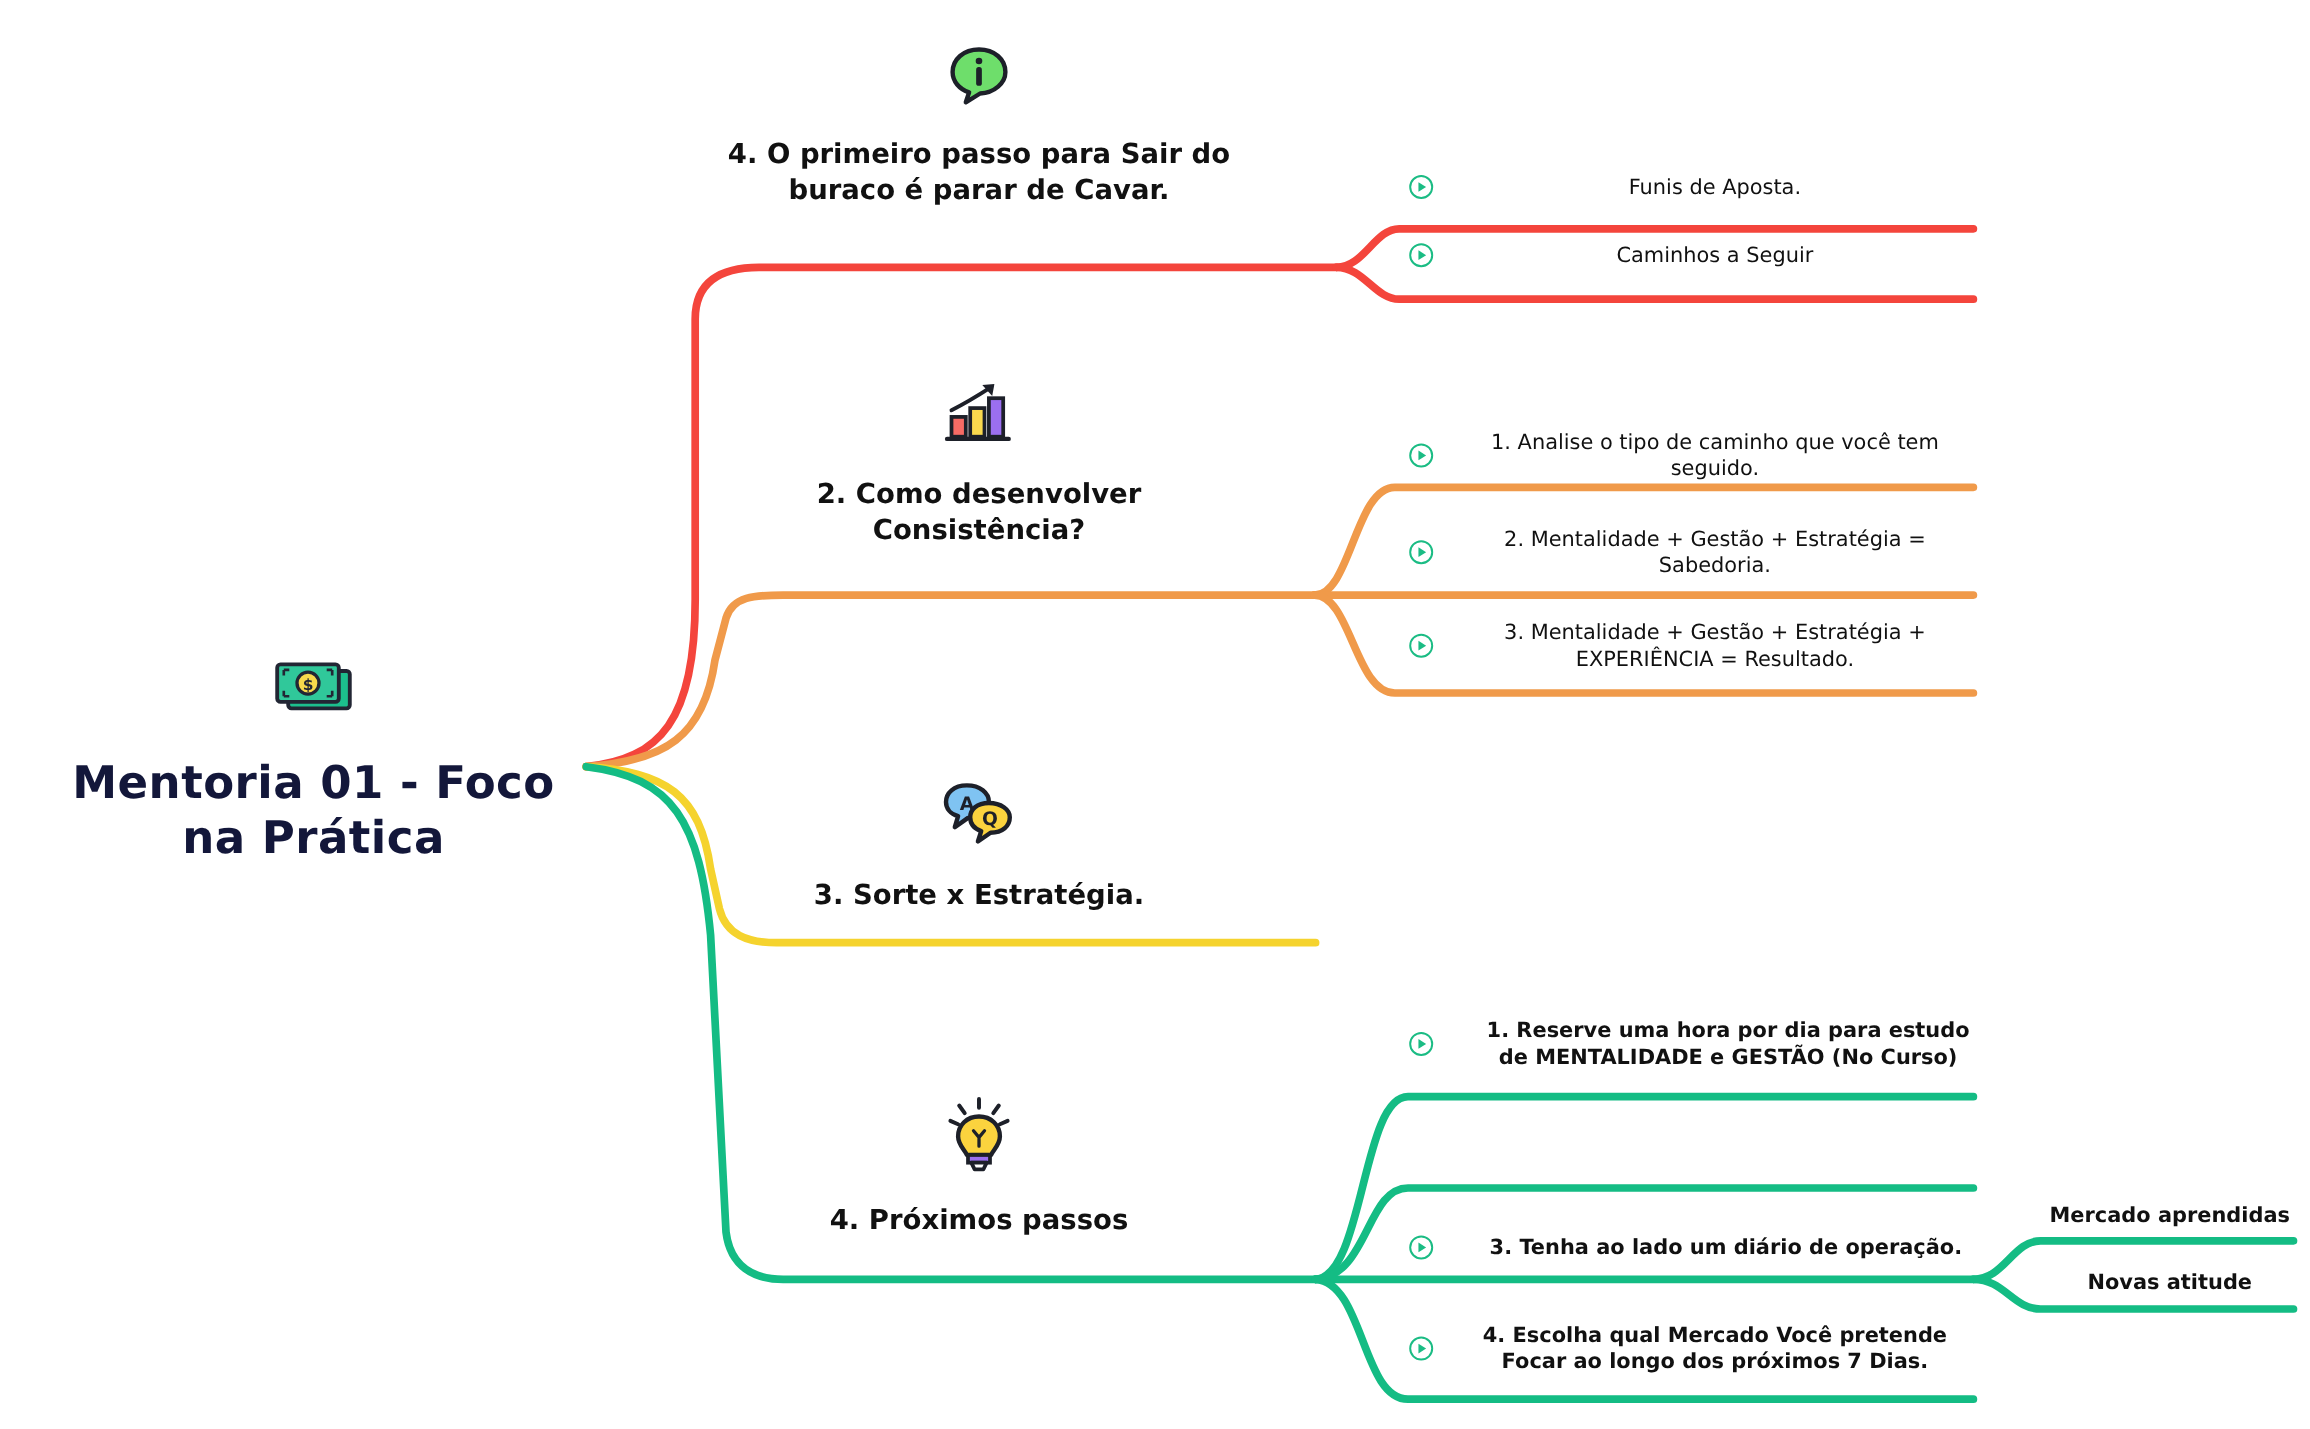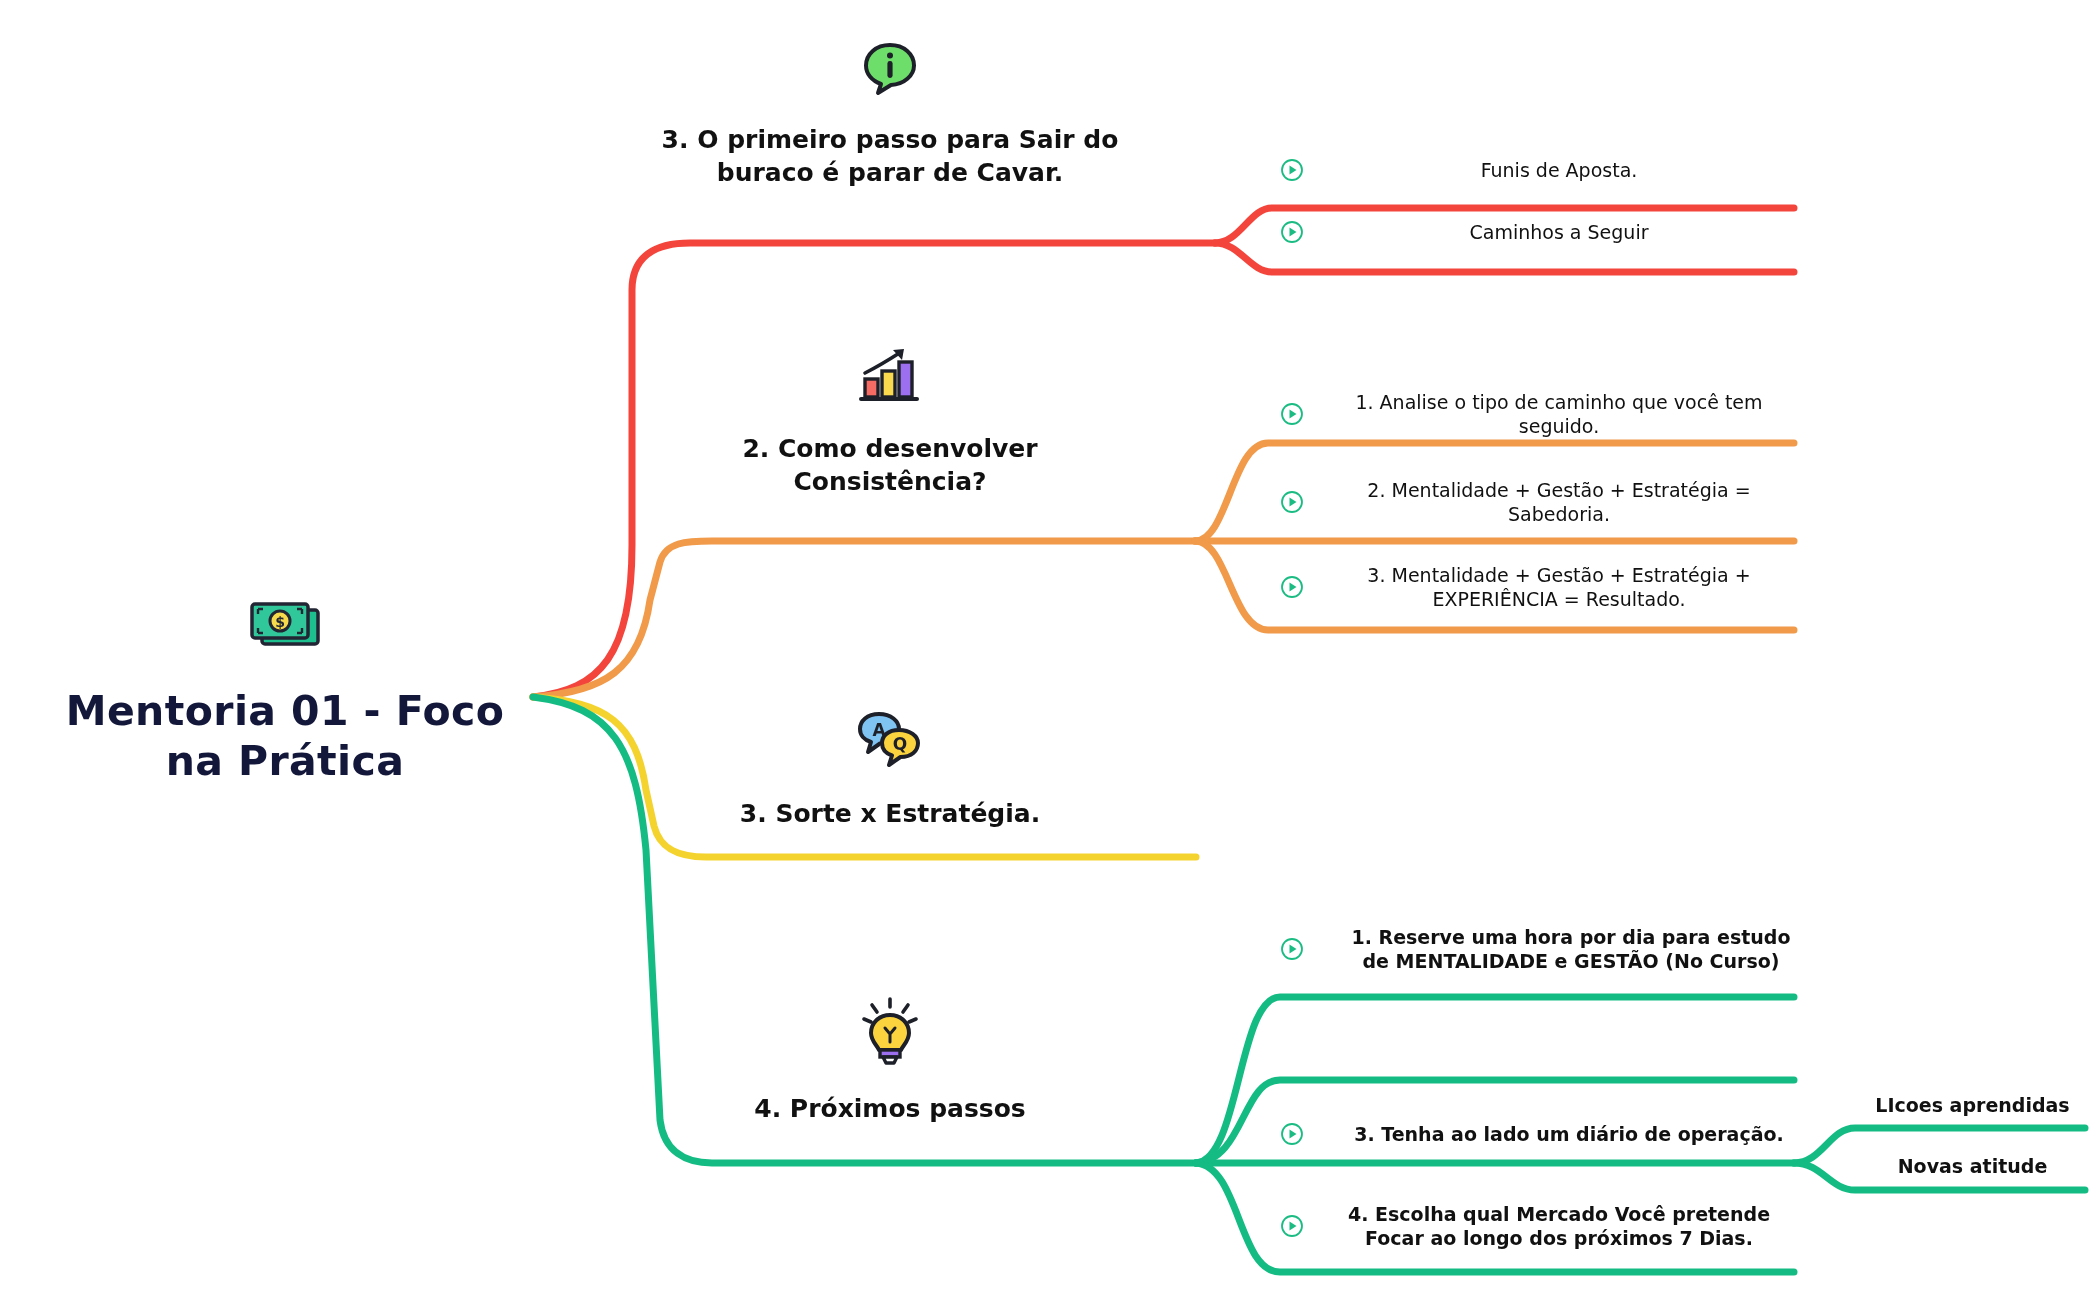--- a/index.html
+++ b/index.html
@@ -143,21 +143,21 @@
     </svg>
     <div class="root-title">Mentoria 01 - Foco na Prática</div>
   </div>
 
   <div class="branch" style="left:630px; top:40px; width:520px;">
     <svg class="branch-icon" width="58" height="58" viewBox="0 0 58 58">
       <path d="M29 5 C15 5 5 14 5 25.5 C5 34 11 41 20 44 L17 53 L30 45 C43 44.5 53 35.5 53 25.5 C53 14 43 5 29 5 Z" fill="#6ede6b" stroke="#1d2029" stroke-width="4" stroke-linejoin="round"></path>
       <circle cx="29" cy="15.5" r="3" fill="#1d2029"></circle>
       <rect x="26.4" y="21" width="5.2" height="17" rx="2.4" fill="#1d2029"></rect>
     </svg>
-    <div class="branch-title">3. O primeiro passo para Sair do buraco é parar de Cavar.</div>
+    <div class="branch-title">4. O primeiro passo para Sair do buraco é parar de Cavar.</div>
   </div>
 
   <div class="leaf" style="left:1280px; top:158px; width:520px;">
     <svg class="leaf-icon" viewBox="0 0 24 24">
       <circle cx="12" cy="12" r="10" fill="none" stroke="#1bbc84" stroke-width="1.8"></circle>
       <path d="M9.5 7.6 L16.5 12 L9.5 16.4 Z" fill="#1bbc84"></path>
     </svg>
     <div class="leaf-label">Funis de Aposta.</div>
   </div>
 
@@ -248,17 +248,17 @@
   </div>
 
   <div class="leaf" style="left:1280px; top:1202px; width:520px;">
     <svg class="leaf-icon" viewBox="0 0 24 24">
       <circle cx="12" cy="12" r="10" fill="none" stroke="#1bbc84" stroke-width="1.8"></circle>
       <path d="M9.5 7.6 L16.5 12 L9.5 16.4 Z" fill="#1bbc84"></path>
     </svg>
     <div class="leaf-label bold">4. Escolha qual Mercado Você pretende Focar ao longo dos próximos 7 Dias.</div>
   </div>
 
-  <div class="twig" style="left:1860px; top:1094px; width:225px;">LIcoes aprendidas</div>
+  <div class="twig" style="left:1860px; top:1094px; width:225px;">Mercado aprendidas</div>
 
   <div class="twig" style="left:1860px; top:1155px; width:225px;">Novas atitude</div>
 
 </div>
 
 </body></html>

